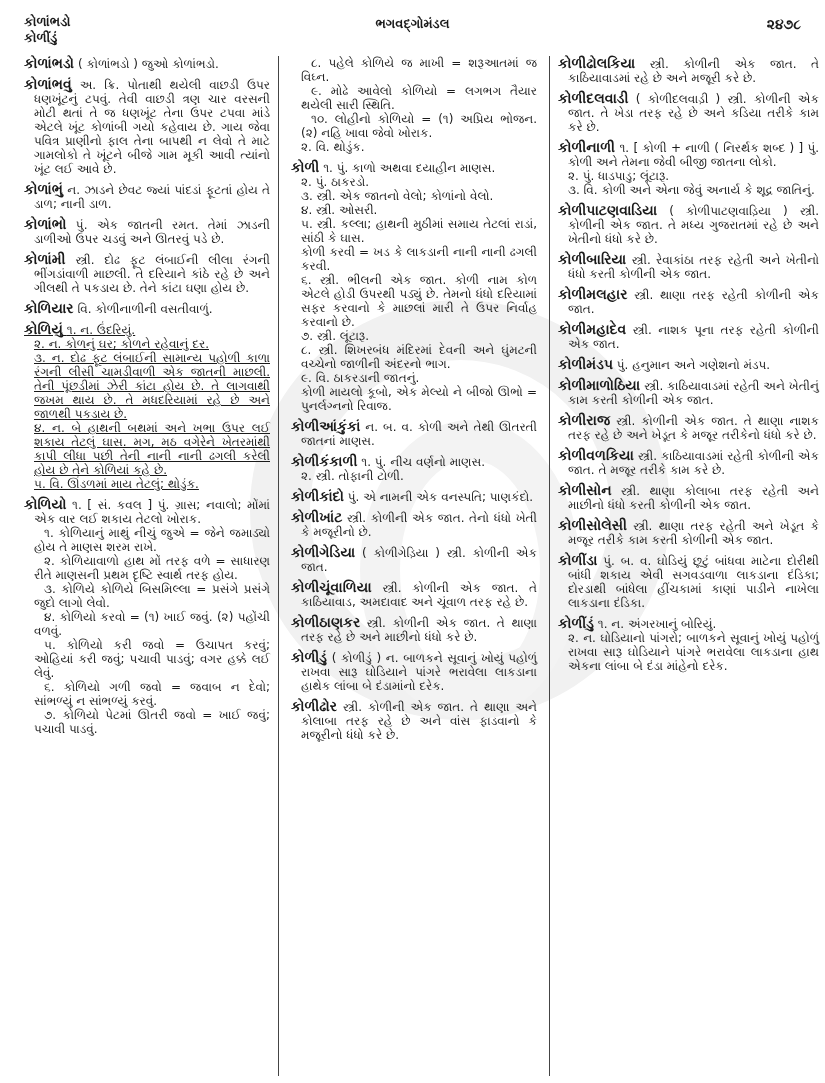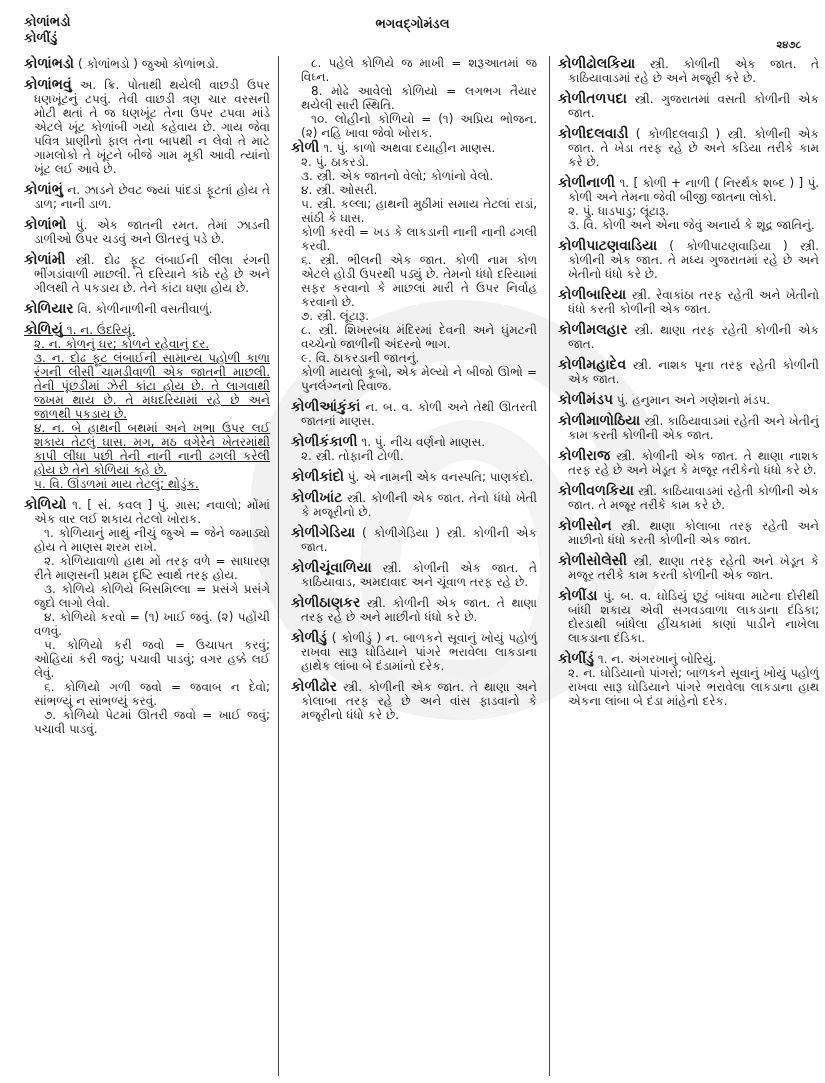--- a/index.html
+++ b/index.html
@@ -5,21 +5,21 @@
   html, body { margin: 0; padding: 0; background: #ffffff; }
   body { width: 825px; height: 1083px; position: relative; overflow: hidden;
          font-family: "DejaVu Sans", "Liberation Sans", sans-serif; color: #1a1a1a; }
   .watermark { position: absolute; left: 250px; top: 300px; width: 420px; height: 420px;
                border-radius: 50%; border: 60px solid #f1f1f1; box-sizing: border-box; z-index: 0; }
   .watermark2 { position: absolute; left: 360px; top: 420px; width: 220px; height: 300px;
                 border-radius: 50%; border: 40px solid #f3f3f3; box-sizing: border-box; z-index: 0; }
   .header { position: absolute; top: 0; left: 0; width: 825px; height: 52px; z-index: 1; }
   .guide { position: absolute; left: 24px; top: 14px; font-size: 13px; font-weight: bold; line-height: 16px; }
   .running-title { position: absolute; left: 0; width: 825px; top: 16px; text-align: center; font-size: 13px; font-weight: bold; }
-  .page-no { position: absolute; right: 24px; top: 16px; font-size: 10px; font-weight: bold; margin-top: 23px; }
+  .page-no { position: absolute; right: 24px; top: 16px; font-size: 14px; font-weight: bold; }
   .columns { position: absolute; top: 56px; left: 24px; width: 795px; height: 1020px; display: flex; z-index: 1; }
   .col { flex: 0 0 auto; box-sizing: border-box; font-size: 12px; line-height: 14px; text-align: justify; }
   .col1 { width: 254px; padding-right: 8px; }
   .col2 { width: 271px; padding: 0 12px; border-left: 1px solid #444; }
   .col3 { width: 270px; padding-left: 8px; border-left: 1px solid #444; }
   .entry { margin: 0 0 6px 0; padding-left: 10px; text-indent: -10px; }
   .sub { margin: 0; padding-left: 10px; text-indent: 0; }
   .sub.indent { text-indent: 10px; }
   .hw { font-weight: bold; font-size: 14px; }
   .cont { padding-left: 10px; margin: 0 0 6px 0; }
@@ -72,22 +72,23 @@
         <p class="sub indent">૨. કોળિયાવાળો હાથ મોં તરફ વળે = સાધારણ રીતે માણસની પ્રથમ દૃષ્ટિ સ્વાર્થ તરફ હોય.</p>
         <p class="sub indent">૩. કોળિયે કોળિયે બિસમિલ્લા = પ્રસંગે પ્રસંગે જુદો લાગો લેવો.</p>
         <p class="sub indent">૪. કોળિયો કરવો = (૧) ખાઈ જવું. (૨) પહોંચી વળવું.</p>
         <p class="sub indent">૫. કોળિયો કરી જવો = ઉચાપત કરવું; ઓહિયાં કરી જવું; પચાવી પાડવું; વગર હક્કે લઈ લેવું.</p>
         <p class="sub indent">૬. કોળિયો ગળી જવો = જવાબ ન દેવો; સાંભળ્યું ન સાંભળ્યું કરવું.</p>
         <p class="sub indent">૭. કોળિયો પેટમાં ઊતરી જવો = ખાઈ જવું; પચાવી પાડવું.</p>
       </div>
     </div>
   <div class="col col2" id="col1">
       <p class="sub indent">૮. પહેલે કોળિયે જ માખી = શરૂઆતમાં જ વિઘ્ન.</p>
-      <p class="sub indent">8. મોઢે આવેલો કોળિયો = લગભગ તૈયાર થયેલી સારી સ્થિતિ.</p>
+      <p class="sub indent">૯. મોઢે આવેલો કોળિયો = લગભગ તૈયાર થયેલી સારી સ્થિતિ.</p>
       <p class="sub indent">૧૦. લોહીનો કોળિયો = (૧) અપ્રિય ભોજન. (૨) નહિ ખાવા જેવો ખોરાક.</p>
+      <p class="cont">૨. વિ. થોડુંક.</p>
       <div class="entry-block" style="margin-bottom: 6px;">
         <p class="entry" style="margin-bottom: 0px;"><span class="hw">કોળી</span> <span>૧. પું. કાળો અથવા દયાહીન માણસ.</span></p>
         <p class="sub">૨. પું. ઠાકરડો.</p>
         <p class="sub">૩. સ્ત્રી. એક જાતનો વેલો; કોળાંનો વેલો.</p>
         <p class="sub">૪. સ્ત્રી. ઓસરી.</p>
         <p class="sub">૫. સ્ત્રી. કલ્લા; હાથની મુઠીમાં સમાય તેટલાં રાડાં, સાંઠી કે ઘાસ.</p>
         <p class="sub">કોળી કરવી = ખડ કે લાકડાની નાની નાની ઢગલી કરવી.</p>
         <p class="sub">૬. સ્ત્રી. ભીલની એક જાત. કોળી નામ કોળ એટલે હોડી ઉપરથી પડ્યું છે. તેમનો ધંધો દરિયામાં સફર કરવાનો કે માછલાં મારી તે ઉપર નિર્વાહ કરવાનો છે.</p>
         <p class="sub">૭. સ્ત્રી. લૂંટારૂ.</p>
         <p class="sub">૮. સ્ત્રી. શિખરબંધ મંદિરમાં દેવની અને ઘુંમટની વચ્ચેનો જાળીની અંદરનો ભાગ.</p>
@@ -119,23 +120,20 @@
       <div class="entry-block">
         <p class="entry" style="margin-bottom: 6px;"><span class="hw">કોળીડું</span> <span>( કોળીડું ) ન. બાળકને સૂવાનું ખોયું પહોળું રાખવા સારૂ ઘોડિયાને પાંગરે ભરાવેલા લાકડાના હાથેક લાંબા બે દંડામાંનો દરેક.</span></p>
       </div>
       <div class="entry-block">
         <p class="entry" style="margin-bottom: 6px;"><span class="hw">કોળીઢોર</span> <span>સ્ત્રી. કોળીની એક જાત. તે થાણા અને કોલાબા તરફ રહે છે અને વાંસ ફાડવાનો કે મજૂરીનો ધંધો કરે છે.</span></p>
       </div>
     </div>
   <div class="col col3" id="col2">
       <div class="entry-block">
         <p class="entry" style="margin-bottom: 6px;"><span class="hw">કોળીઢોલકિયા</span> <span>સ્ત્રી. કોળીની એક જાત. તે કાઠિયાવાડમાં રહે છે અને મજૂરી કરે છે.</span></p>
-      </div>
-      <div class="entry-block">
-        <p class="entry" style="margin-bottom: 6px;"><span class="hw">કોળીતળપદા</span> <span>સ્ત્રી. ગુજરાતમાં વસતી કોળીની એક જાત.</span></p>
       </div>
       <div class="entry-block">
         <p class="entry" style="margin-bottom: 6px;"><span class="hw">કોળીદલવાડી</span> <span>( કોળીદલવાડ઼ી ) સ્ત્રી. કોળીની એક જાત. તે ખેડા તરફ રહે છે અને કડિયા તરીકે કામ કરે છે.</span></p>
       </div>
       <div class="entry-block" style="margin-bottom: 6px;">
         <p class="entry" style="margin-bottom: 0px;"><span class="hw">કોળીનાળી</span> <span>૧. [ કોળી + નાળી ( નિરર્થક શબ્દ ) ] પું. કોળી અને તેમના જેવી બીજી જાતના લોકો.</span></p>
         <p class="sub">૨. પું. ધાડપાડુ; લૂંટારૂ.</p>
         <p class="sub">૩. વિ. કોળી અને એના જેવું અનાર્ય કે શૂદ્ર જાતિનું.</p>
       </div>
       <div class="entry-block">

